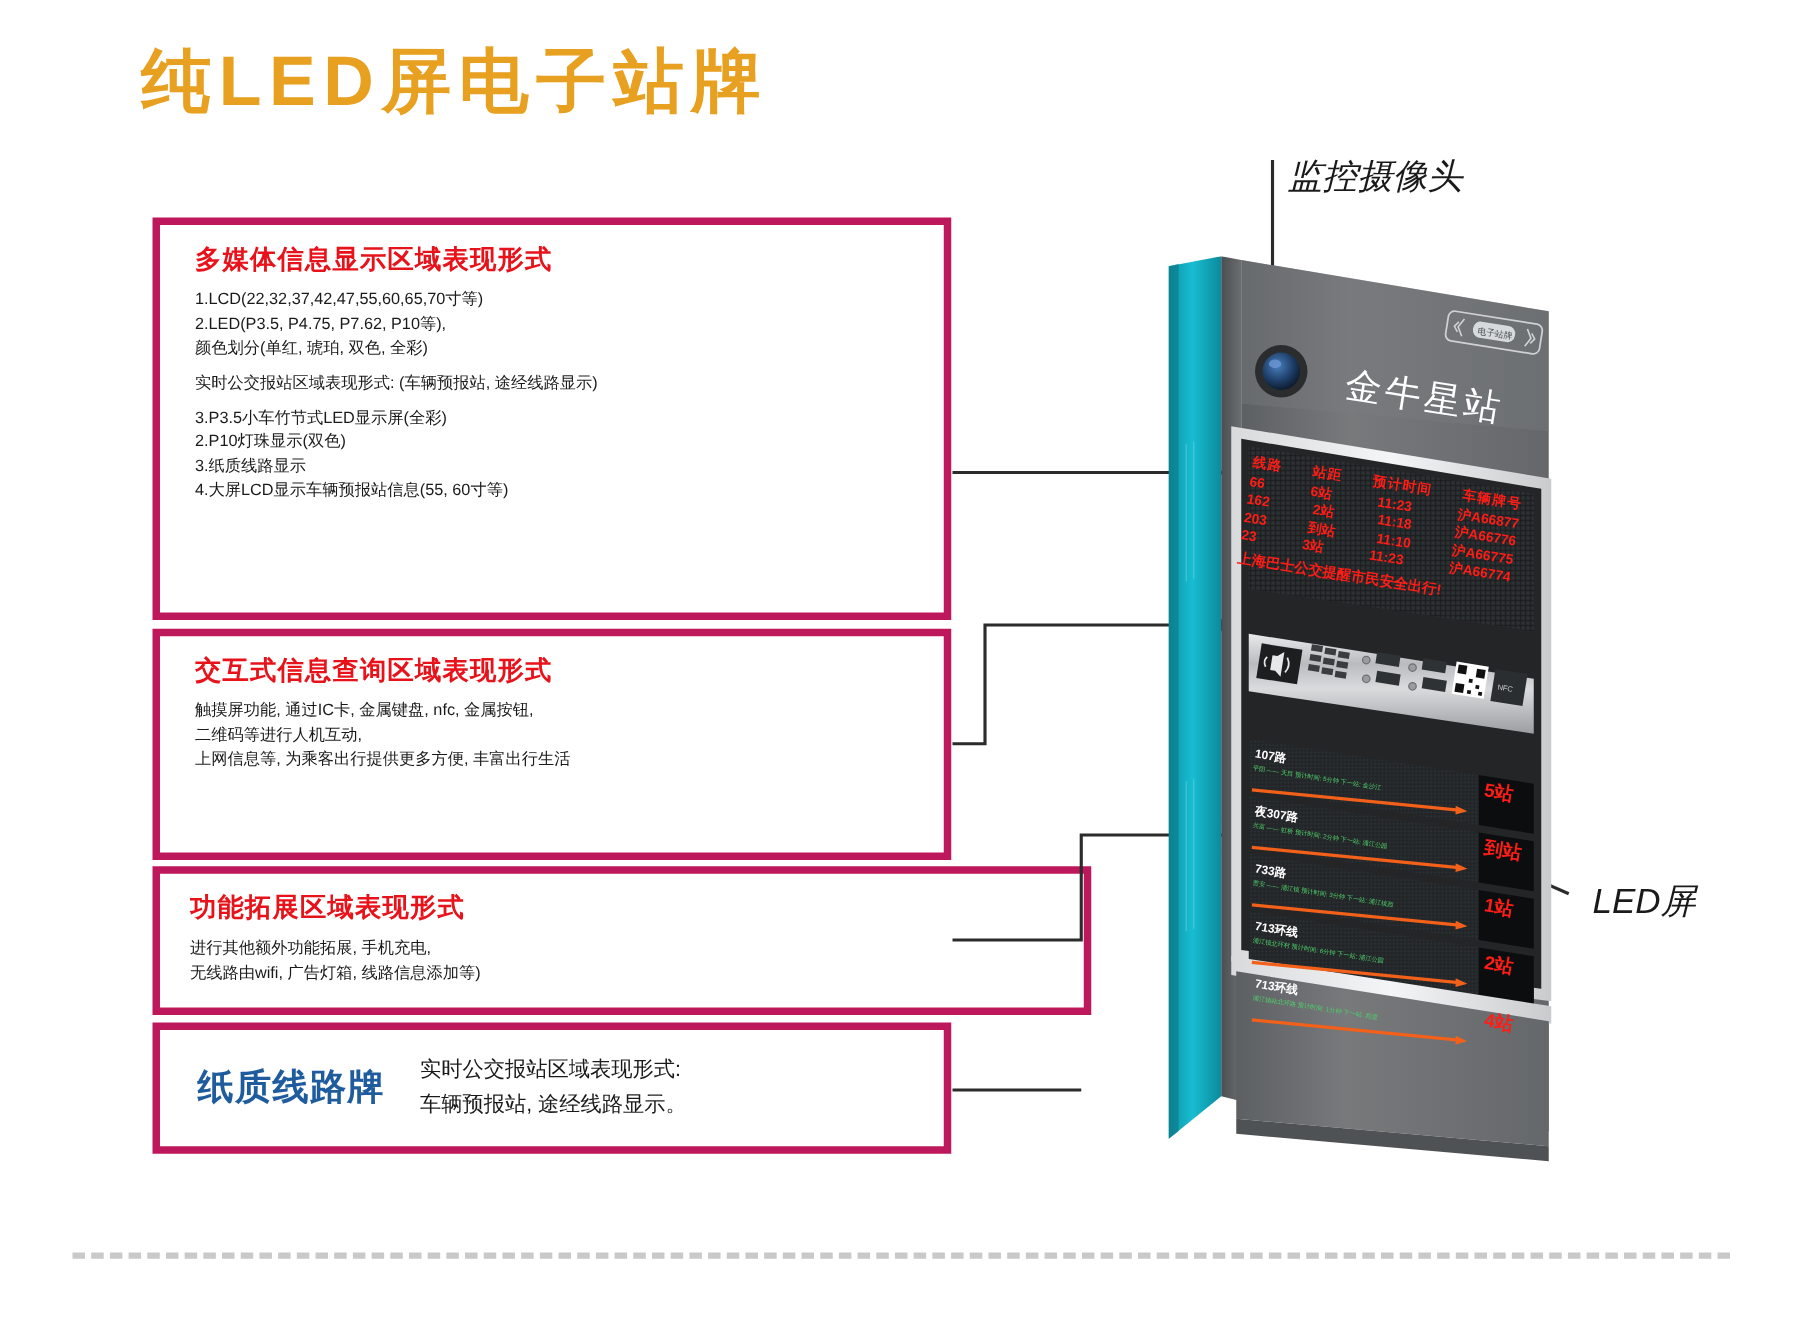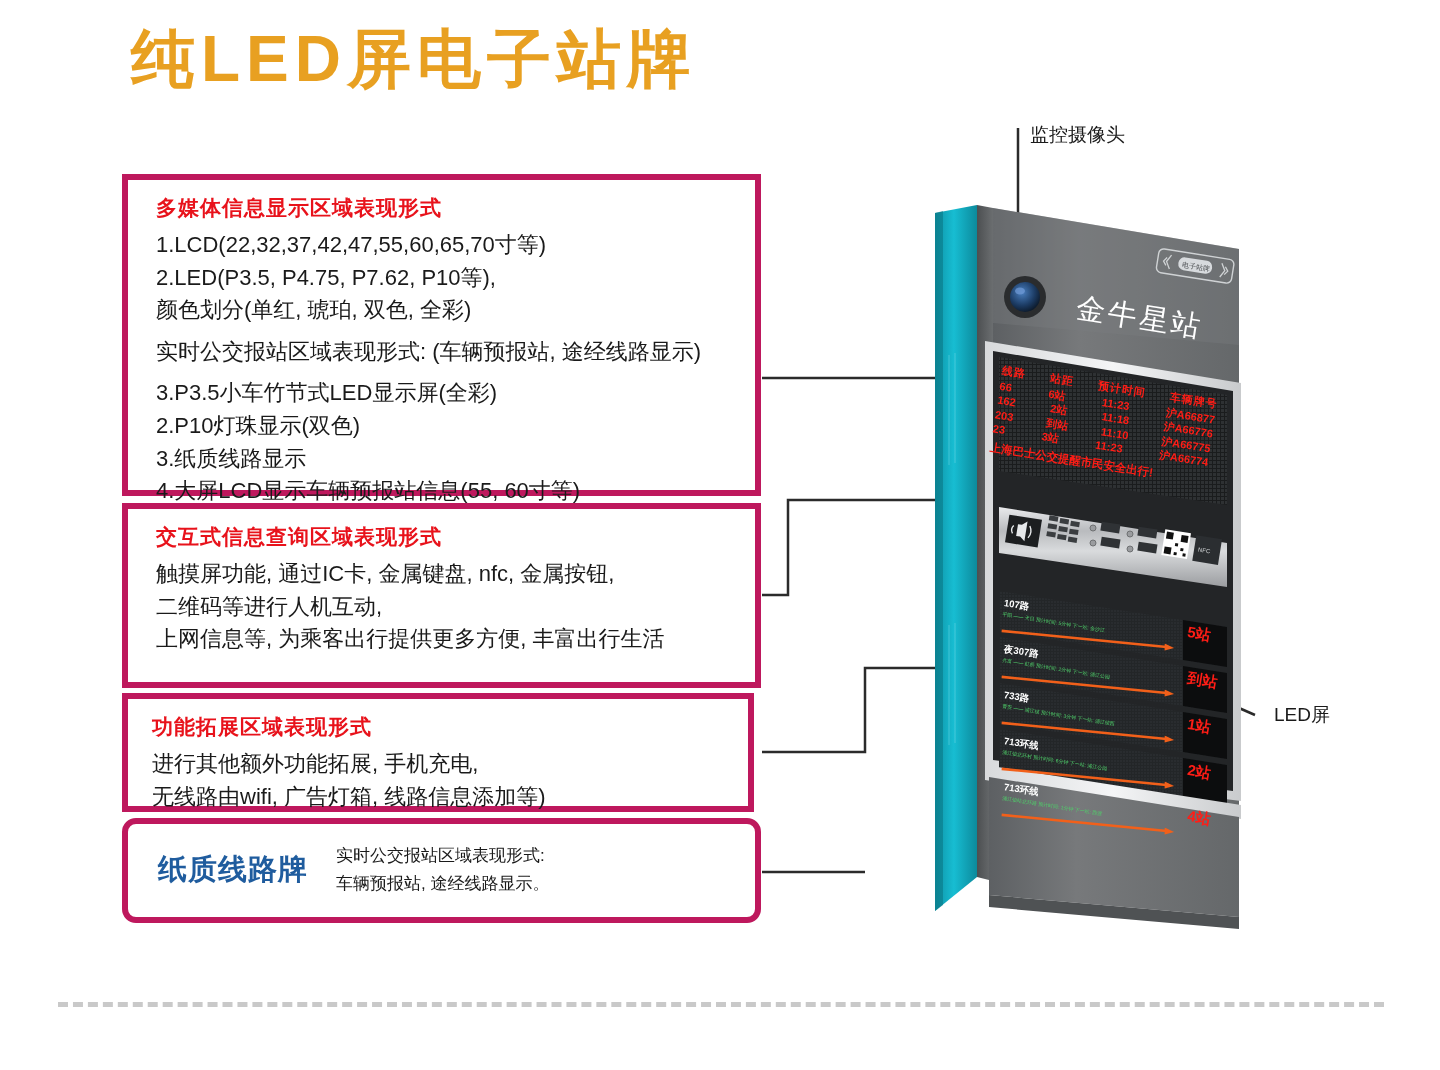--- a/index.html
+++ b/index.html
@@ -6,78 +6,78 @@
   html,body{margin:0;padding:0;}
   body{
     width:1440px;height:1070px;
     background:#ffffff;
     font-family:"Liberation Sans","DejaVu Sans",sans-serif;
     overflow:hidden;
     position:relative;
   }
   
   #page-title{
-    position:absolute;left:113px;top:24px;
-    font-size:64px;font-weight:bold;
+    position:absolute;left:113px;top:34px;
+    font-size:56px;font-weight:bold;
     color:#E8A021;
     letter-spacing:6px;
     white-space:nowrap;
     line-height:1.1;
-    margin-left:18px;
   }
   
   .info-box{
     position:absolute;
     left:122px;
     border:6px solid #be185d;
     background:#ffffff;
     box-sizing:border-box;
     padding:12px 22px 14px 28px;
   }
   .box-heading{
     color:#E8121B;
     font-weight:bold;
     font-size:21px;
     letter-spacing:1px;
     margin:2px 0 8px 0;
     line-height:1.3;
   }
   .box-line{
     color:#1a1a1a;
-    font-size:22px;
+    font-size:13px;
     line-height:1.48;
     letter-spacing:0px;
     white-space:nowrap;
   }
   #box-media{top:174px;width:639px;height:322px;}
   #box-interactive{top:503px;width:639px;height:185px;}
-  #box-function{top:693px;width:632px;height:119px;padding-left:24px;}
-  #box-paper{top:818px;width:639px;height:105px;display:flex;align-items:center;padding-left:30px;border-radius:14px;}
+  #box-function{top:693px;width:751px;height:119px;padding-left:24px;}
+  #box-paper{top:818px;width:639px;height:105px;display:flex;align-items:center;padding-left:30px;}
 
   #paper-title{
     color:#1F5C9E;
     font-weight:bold;
     font-size:29px;
     letter-spacing:1px;
     margin-right:28px;
     white-space:nowrap;
   }
   #paper-lines .box-line{font-size:17px;line-height:1.6;}
 
   
   #connectors{
     position:absolute;left:0;top:0;width:1440px;height:1070px;
     pointer-events:none;
   }
   
   .callout-label{
     position:absolute;
-    font-size:19px;
+    font-size:28px;
     color:#1a1a1a;
     white-space:nowrap;
+    font-style:italic;
   }
   #label-camera{left:1030px;top:122px;}
   #label-ledscreen{left:1274px;top:702px;}
 
   
   #sign-wrap{position:absolute;left:925px;top:205px;width:340px;height:730px;}
   #sign-svg{position:absolute;left:0;top:0;}
 
   
   #bottom-divider{

